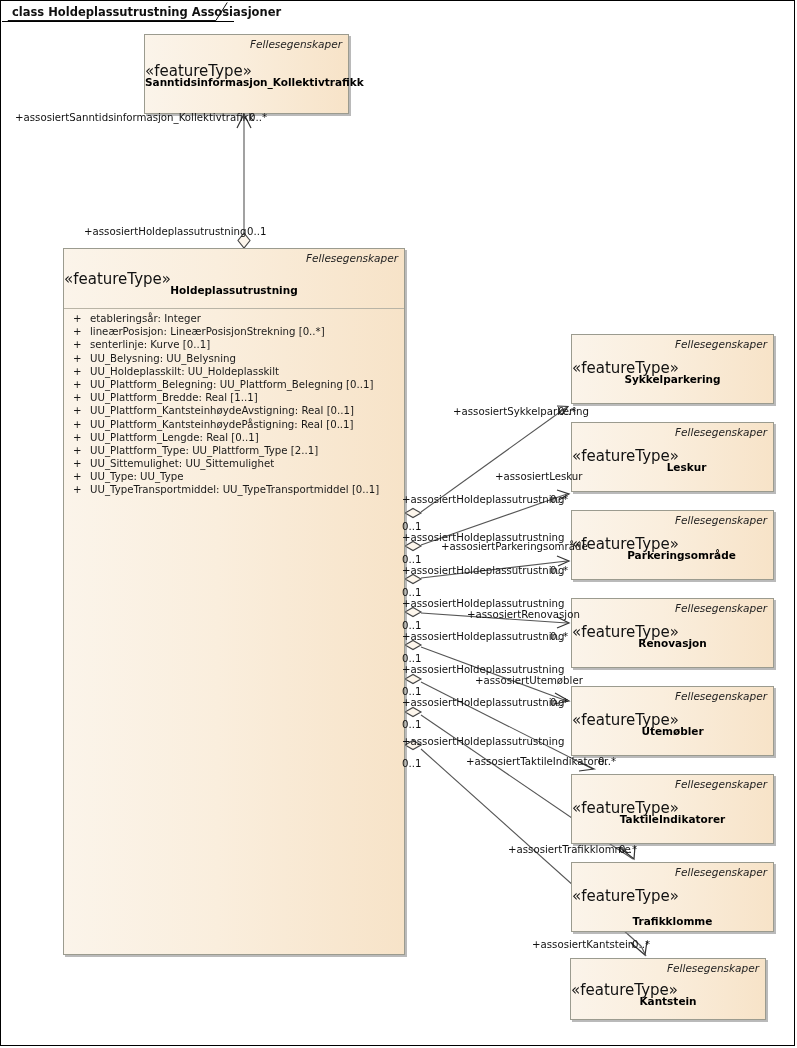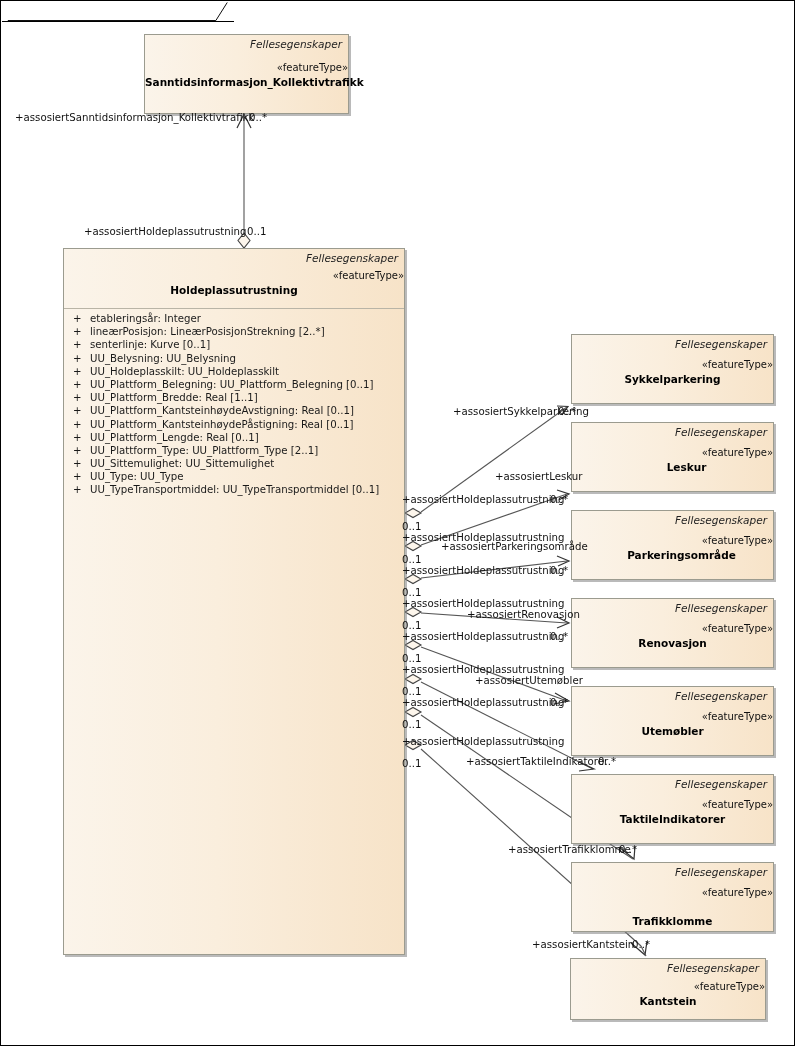--- a/index.html
+++ b/index.html
@@ -34,22 +34,22 @@
     position:absolute;box-sizing:border-box;
     border:1px solid #9b9b8f;
     background:linear-gradient(to right,#fbf4ea 0%,#faeedd 45%,#f7e3c8 100%);
     box-shadow:2px 2px 0 rgba(130,130,130,.55);
   }
   .cls .pkg{
     position:absolute;right:6px;top:3px;
     font-style:italic;font-size:10.5px;color:#222;white-space:nowrap;
   }
   .cls .stereo{
-    position:absolute;left:0;right:0;text-align:right;
-    font-size:10px;color:#111;
+    position:absolute;left:0;right:0;text-align:left;
+    font-size:15px;color:#111;
   }
   .cls .cname{
     position:absolute;left:0;right:0;text-align:center;
     font-size:10.5px;font-weight:bold;color:#000;
   }
   .cls .sep{
     position:absolute;left:0;right:0;height:0;
     border-top:1px solid #b9b4a6;
   }
   .attrs{
@@ -76,20 +76,21 @@
 </style>
 </head>
 <body>
 
 <div id="frame">
 
   <div id="title-tab">
     <svg class="tab-border" width="232" height="20" viewBox="0 0 232 20">
       <polyline points="0,19.5 219,19.5 231,0.5" style="fill:none;stroke:#000;stroke-width:1"></polyline>
     </svg>
+    <div id="title-text">class Holdeplassutrustning Assosiasjoner</div>
   </div>
 
   <svg id="wires">
 
     <line x1="243" y1="247" x2="243" y2="113"></line>
 
     <polyline class="arrow" points="236,127 243,113 250,127"></polyline>
 
     <polygon class="diamond" points="243,232 249,239.5 243,247 237,239.5"></polygon>
 
@@ -139,21 +140,21 @@
     <div class="stereo" style="top:21px;">«featureType»</div>
     <div class="cname" style="top:35px;">Holdeplassutrustning</div>
     <div class="sep" style="top:59px;"></div>
     <div class="attrs" id="main-attrs" style="top:64px;">
         <div class="attr">
           <span class="vis">+</span>
           <span class="sig">etableringsår: Integer</span>
         </div>
         <div class="attr">
           <span class="vis">+</span>
-          <span class="sig">lineærPosisjon: LineærPosisjonStrekning [2..*]</span>
+          <span class="sig">lineærPosisjon: LineærPosisjonStrekning [0..*]</span>
         </div>
         <div class="attr">
           <span class="vis">+</span>
           <span class="sig">senterlinje: Kurve [0..1]</span>
         </div>
         <div class="attr">
           <span class="vis">+</span>
           <span class="sig">UU_Belysning: UU_Belysning</span>
         </div>
         <div class="attr">

